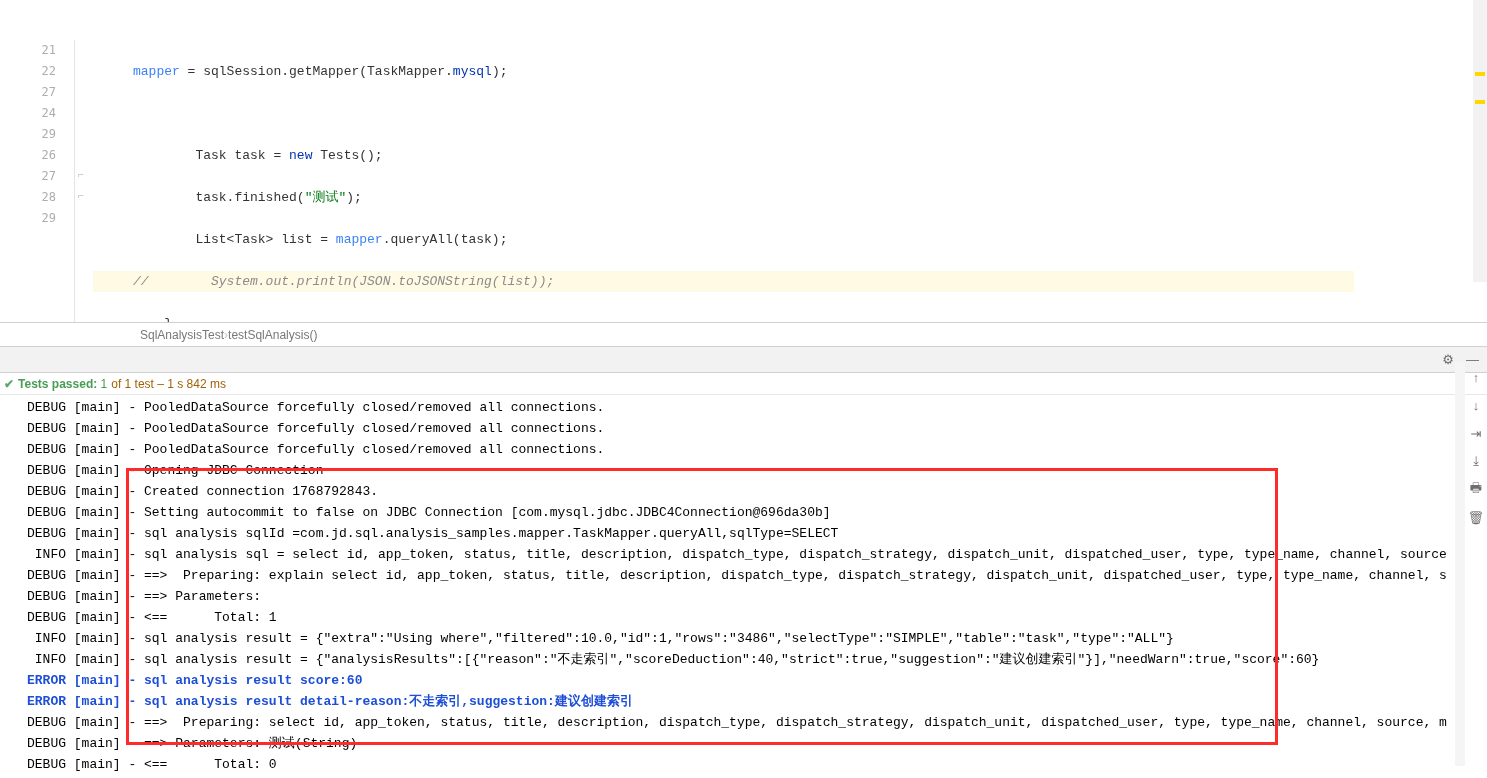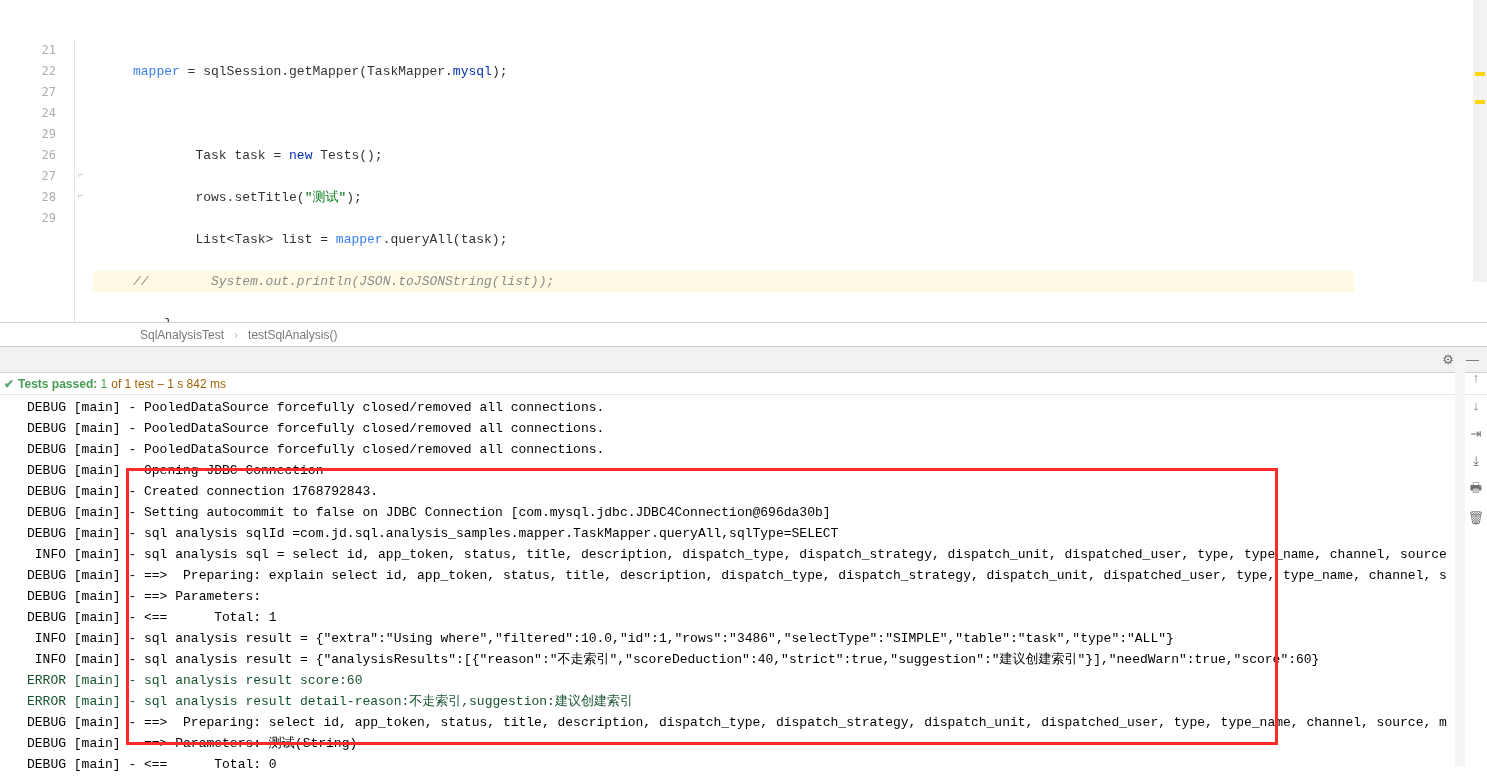--- a/index.html
+++ b/index.html
@@ -76,21 +76,20 @@
 
   .breadcrumb {
     height: 24px;
     border-top: 1px solid #d1d1d1;
     background: #fff;
     font-size: 12px;
     color: #787878;
     padding-left: 140px;
     display: flex;
     align-items: center;
-    gap: 10px;
   }
   .breadcrumb .sep { color: #c0c0c0; }
 
   .bottom-panel {
     border-top: 1px solid #d1d1d1;
     background: #fff;
   }
   .panel-toolbar {
     height: 26px;
     background: #f2f2f2;
@@ -123,21 +122,21 @@
     padding: 2px 14px;
     white-space: pre;
     overflow: hidden;
     height: 408px;
     position: relative;
     margin-left: 13px;
   }
   .console .line { height: 21px; }
   .green { color: #008000; }
   .black { color: #000; }
-  .error-red { color: #14532d; }
+  .error-red { color: #1d4ed8; font-weight: bold; }
 
   .red-box {
     position: absolute;
     border: 3px solid #ff2b2b;
     top: 468px;
     left: 126px;
     width: 1152px;
     height: 277px;
     pointer-events: none;
     z-index: 10;
@@ -182,21 +181,21 @@
     <div>29</div>
   </div>
   <div class="fold-col">
     <span class="fold-mark" style="top:130px;">⌐</span>
     <span class="fold-mark" style="top:151px;">⌐</span>
   </div>
   <div class="code-lines">
 <div class="code-line"><span class="id">mapper</span> = sqlSession.getMapper(TaskMapper.<span class="kw">mysql</span>);</div>
 <div class="code-line"></div>
 <div class="code-line"><span>        Task task = </span><span class="kw">new</span><span> Tests();</span></div>
-<div class="code-line"><span>        rows.setTitle(</span><span class="str">"测试"</span><span>);</span></div>
+<div class="code-line"><span>        task.finished(</span><span class="str">"测试"</span><span>);</span></div>
 <div class="code-line"><span>        List&lt;Task&gt; list = </span><span class="id">mapper</span><span>.queryAll(task);</span></div>
 <div class="code-line hl-26"><span class="comment">//        System.out.println(JSON.toJSONString(list));</span></div>
 <div class="code-line">    }</div>
 
 
   </div>
   <div class="right-markers">
     <div class="y1"></div>
     <div class="y2"></div>
   </div>

